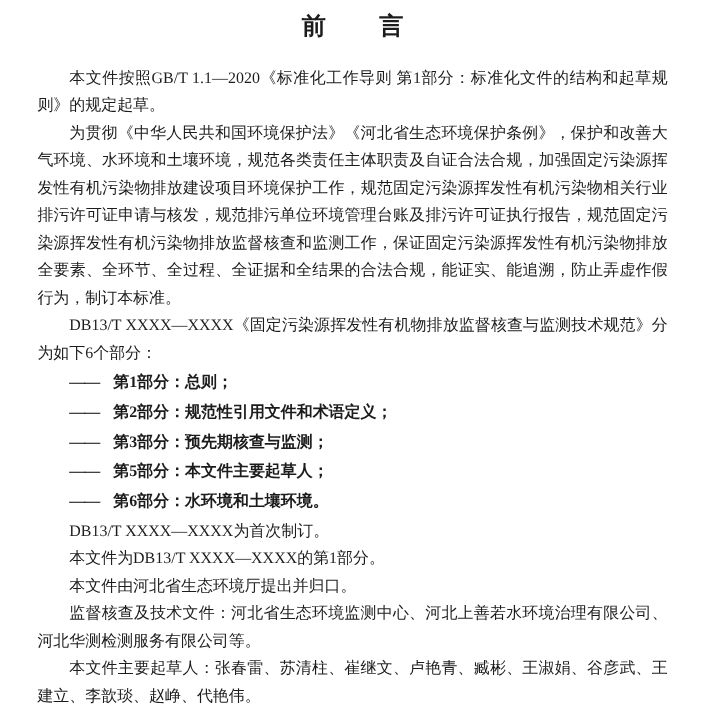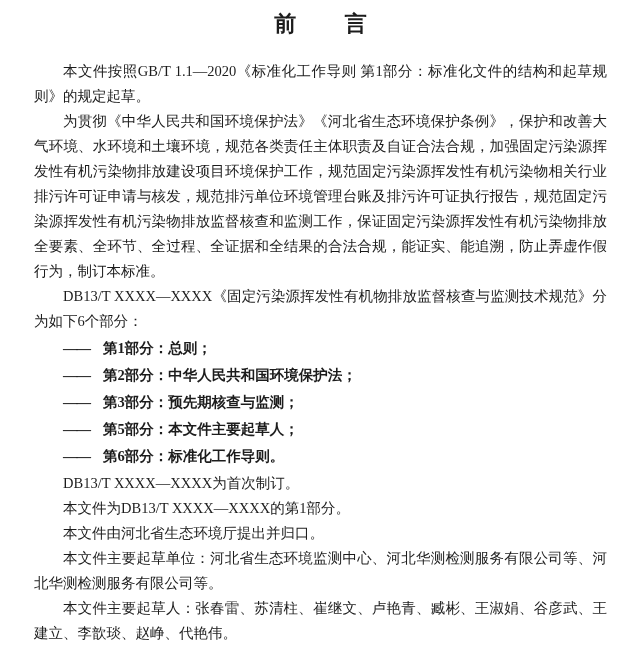--- a/index.html
+++ b/index.html
@@ -63,36 +63,36 @@
 
   <p class="para">为贯彻《中华人民共和国环境保护法》《河北省生态环境保护条例》，保护和改善大气环境、水环境和土壤环境，规范各类责任主体职责及自证合法合规，加强固定污染源挥发性有机污染物排放建设项目环境保护工作，规范固定污染源挥发性有机污染物相关行业排污许可证申请与核发，规范排污单位环境管理台账及排污许可证执行报告，规范固定污染源挥发性有机污染物排放监督核查和监测工作，保证固定污染源挥发性有机污染物排放全要素、全环节、全过程、全证据和全结果的合法合规，能证实、能追溯，防止弄虚作假行为，制订本标准。</p>
 
   <p class="para">DB13/T XXXX—XXXX《固定污染源挥发性有机物排放监督核查与监测技术规范》分为如下6个部分：</p>
 
   <div class="parts">
     <p class="part-item">
       <span class="dash">——</span><span>第1部分：总则；</span>
     </p>
     <p class="part-item">
-      <span class="dash">——</span><span>第2部分：中华人民共和国环境保护法；</span>
+      <span class="dash">——</span><span>第2部分：规范性引用文件和术语定义；</span>
     </p>
     <p class="part-item">
       <span class="dash">——</span><span>第3部分：预先期核查与监测；</span>
     </p>
     <p class="part-item">
       <span class="dash">——</span><span>第5部分：本文件主要起草人；</span>
     </p>
     <p class="part-item">
-      <span class="dash">——</span><span>第6部分：标准化工作导则。</span>
+      <span class="dash">——</span><span>第6部分：水环境和土壤环境。</span>
     </p>
   </div>
 
   <p class="para">DB13/T XXXX—XXXX为首次制订。</p>
 
   <p class="para">本文件为DB13/T XXXX—XXXX的第1部分。</p>
 
   <p class="para">本文件由河北省生态环境厅提出并归口。</p>
 
-  <p class="para">本文件主要起草单位：河北省生态环境监测中心、河北华测检测服务有限公司等、河北华测检测服务有限公司等。</p>
+  <p class="para">监督核查及技术文件：河北省生态环境监测中心、河北上善若水环境治理有限公司、河北华测检测服务有限公司等。</p>
 
   <p class="para">本文件主要起草人：张春雷、苏清柱、崔继文、卢艳青、臧彬、王淑娟、谷彦武、王建立、李歆琰、赵峥、代艳伟。</p>
 
 </div>
 
 </body></html>

